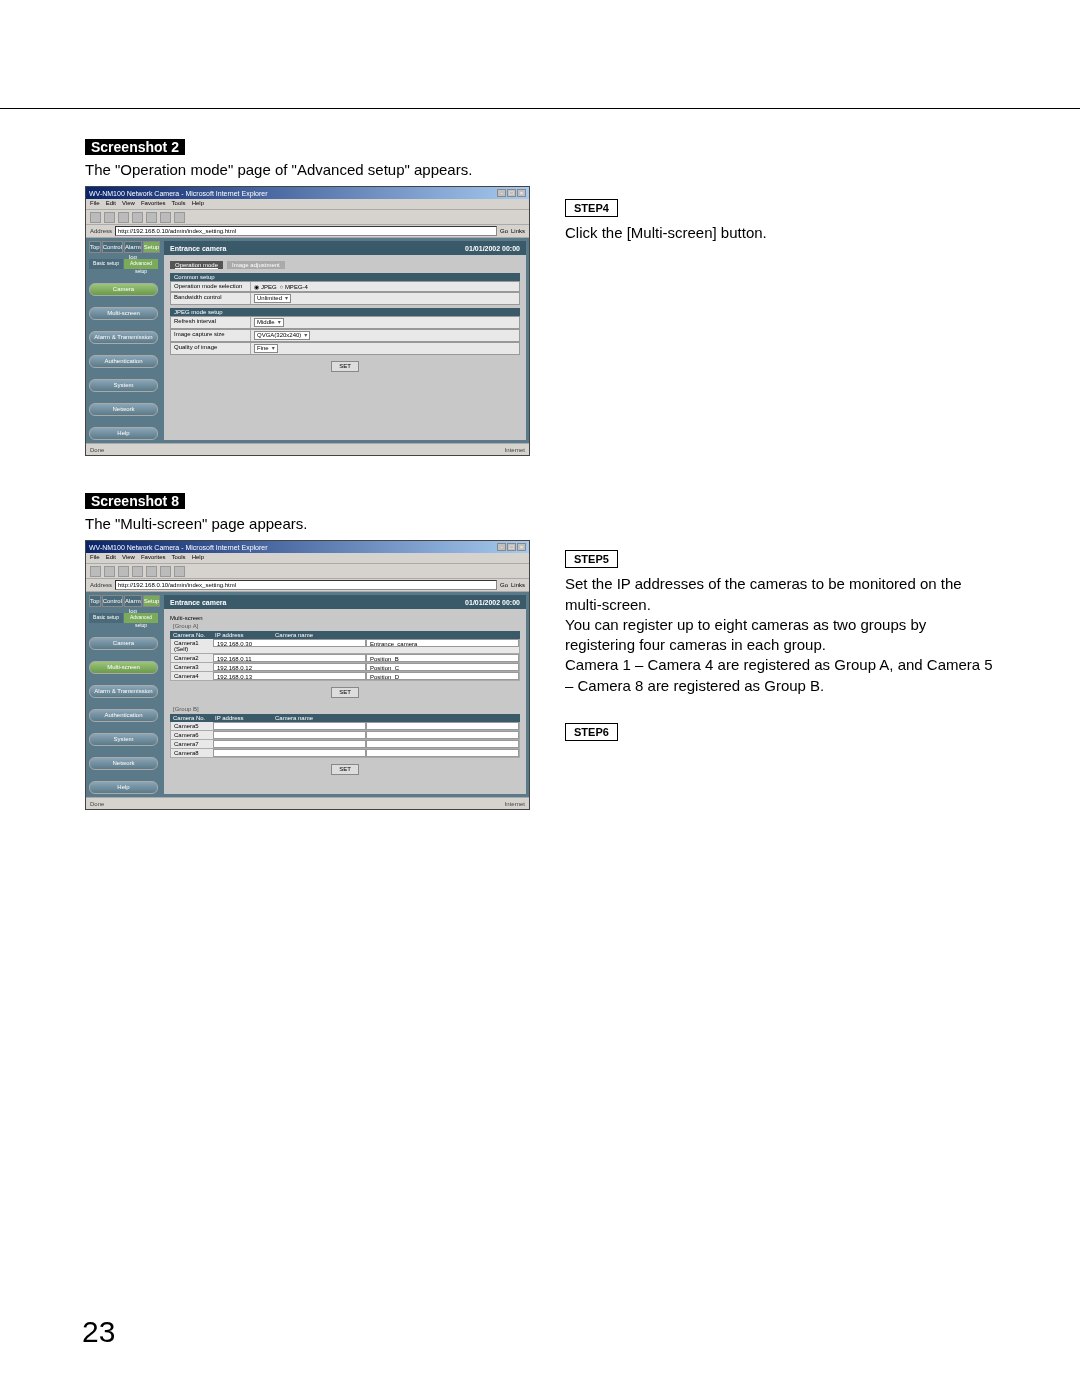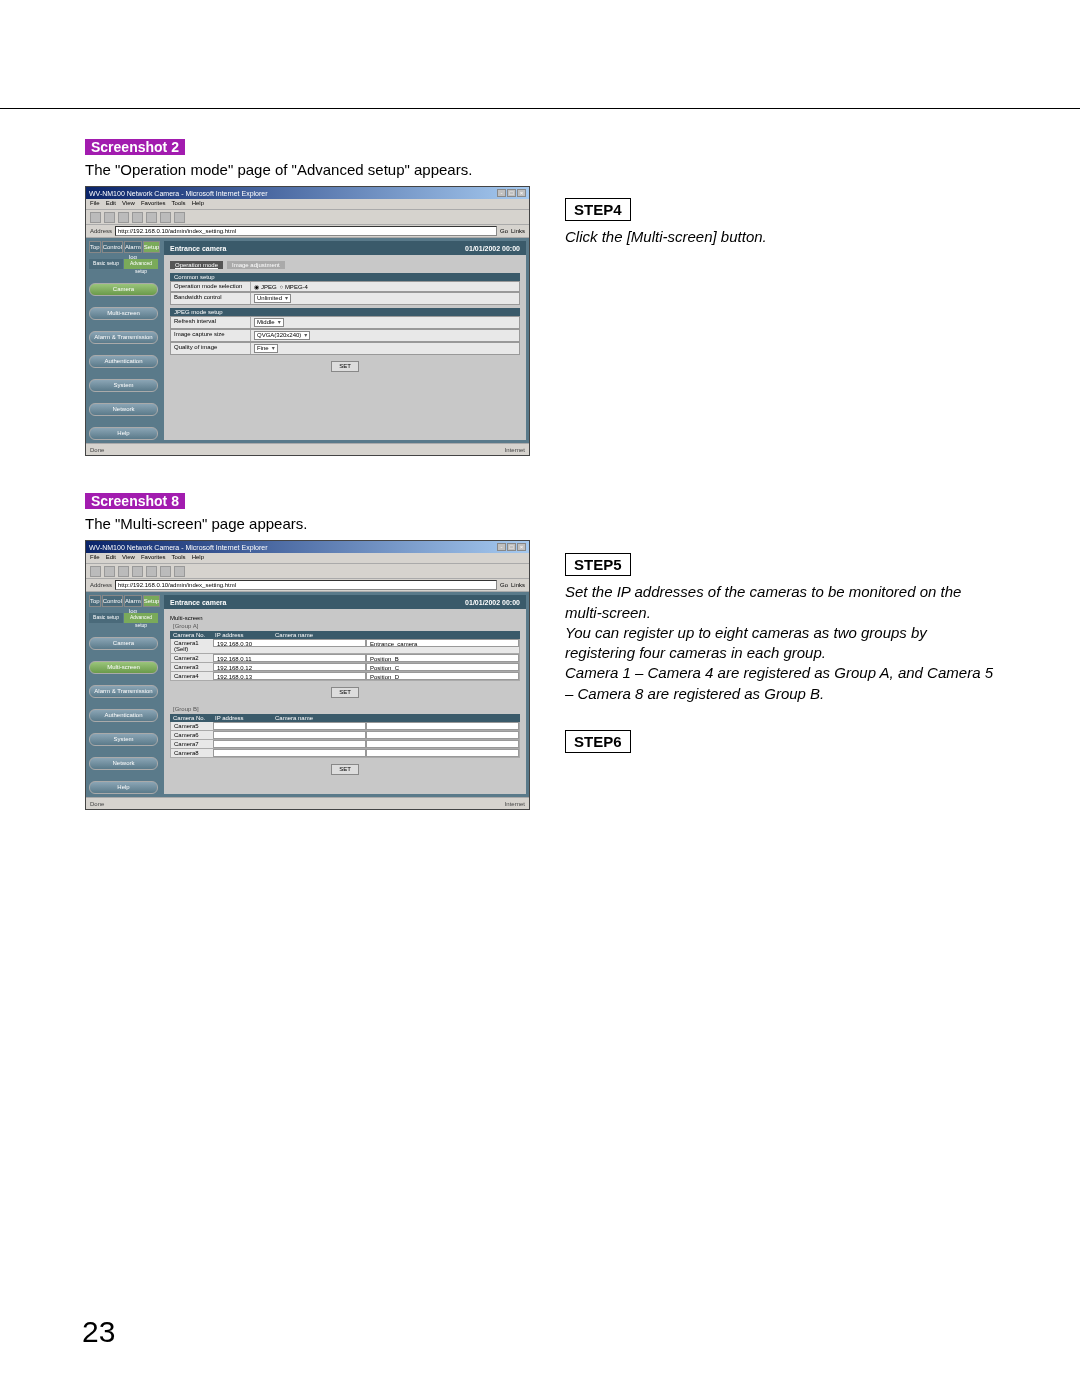--- a/index.html
+++ b/index.html
@@ -2,21 +2,21 @@
 <html><head>
 <meta charset="utf-8">
 <style>
   * { margin: 0; padding: 0; box-sizing: border-box; }
   body { font-family: Arial, Helvetica, sans-serif; width: 1080px; height: 1397px; background: #fff; color: #000; position: relative; }
   .top-rule { position: absolute; top: 108px; left: 0; right: 0; border-top: 1px solid #000; }
   .page-content { position: absolute; top: 138px; left: 85px; right: 85px; }
   .columns { display: flex; gap: 20px; }
   .left-col { width: 445px; flex-shrink: 0; }
   .right-col { flex: 1; padding-left: 15px; }
-  .scr-label { display: inline-block; background: #a21caf; color: #fff; font-size: 14px; font-weight: bold; padding: 0 6px; margin-bottom: 6px; }
+  .scr-label { display: inline-block; background: #000000; color: #fff; font-size: 14px; font-weight: bold; padding: 0 6px; margin-bottom: 6px; }
   .caption { font-size: 15px; margin-bottom: 8px; }
   .screenshot-box { border: 1px solid #444; background: #ddd; margin-bottom: 36px; }
 
   
   .ie-window { width: 100%; height: 268px; background: #d6d3ce; font-size: 7px; display: flex; flex-direction: column; }
   .ie-title { background: linear-gradient(to right, #0a246a, #a6caf0); color: #fff; height: 12px; display: flex; align-items: center; padding: 0 3px; justify-content: space-between; }
   .ie-title-txt { font-size: 7px; }
   .ie-winbtns span { display: inline-block; width: 9px; height: 8px; background: #c0c0c0; margin-left: 1px; border: 1px solid #888; font-size: 6px; line-height: 6px; text-align: center; }
   .ie-menu { height: 11px; background: #d6d3ce; display: flex; gap: 6px; padding: 1px 4px; font-size: 6px; color: #000; border-bottom: 1px solid #aaa; }
   .ie-toolbar { height: 15px; background: #d6d3ce; display: flex; align-items: center; gap: 3px; padding: 0 4px; border-bottom: 1px solid #aaa; }
@@ -55,22 +55,22 @@
 
   .tbl-hdr { display: flex; background: #3a5a6a; color: #fff; }
   .tbl-hdr div, .tbl-row div { padding: 1px 3px; font-size: 6px; }
   .c-no { width: 42px; }
   .c-ip { width: 60px; }
   .c-nm { flex: 1; }
   .tbl-row { display: flex; background: #e8e8e8; border: 1px solid #aaa; border-top: none; }
   .inp { flex: 1; background: #fff; border: 1px solid #999; height: 8px; margin: 0; padding: 0 2px; line-height: 6px; overflow: hidden; }
   .grp-label { padding: 2px 3px; font-size: 6px; color: #555; }
 
-  .step-label { display: inline-block; border: 1px solid #000; font-size: 15px; font-weight: bold; padding: 2px 8px; margin-bottom: 6px; }
-  .step-text { font-size: 15px; line-height: 1.35; margin-bottom: 26px; font-style: italic; }
+  .step-label { display: inline-block; border: 1px solid #000; font-size: 11px; font-weight: bold; padding: 2px 8px; margin-bottom: 6px; }
+  .step-text { font-size: 15px; line-height: 1.35; margin-bottom: 26px; }
 
   .page-num { position: absolute; left: 82px; bottom: 48px; font-size: 30px; color: #000; }
 </style>
 </head>
 <body>
 
 <div class="top-rule"></div>
 
 <div class="page-content">
   <div class="columns">

